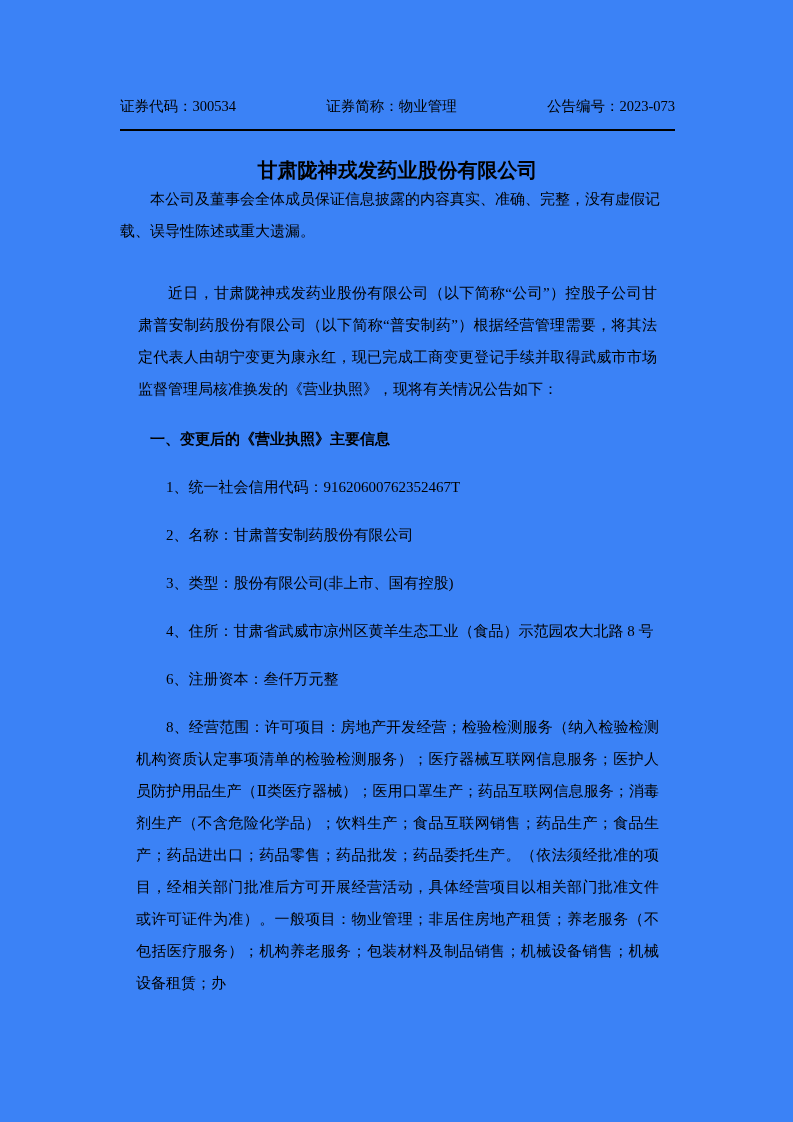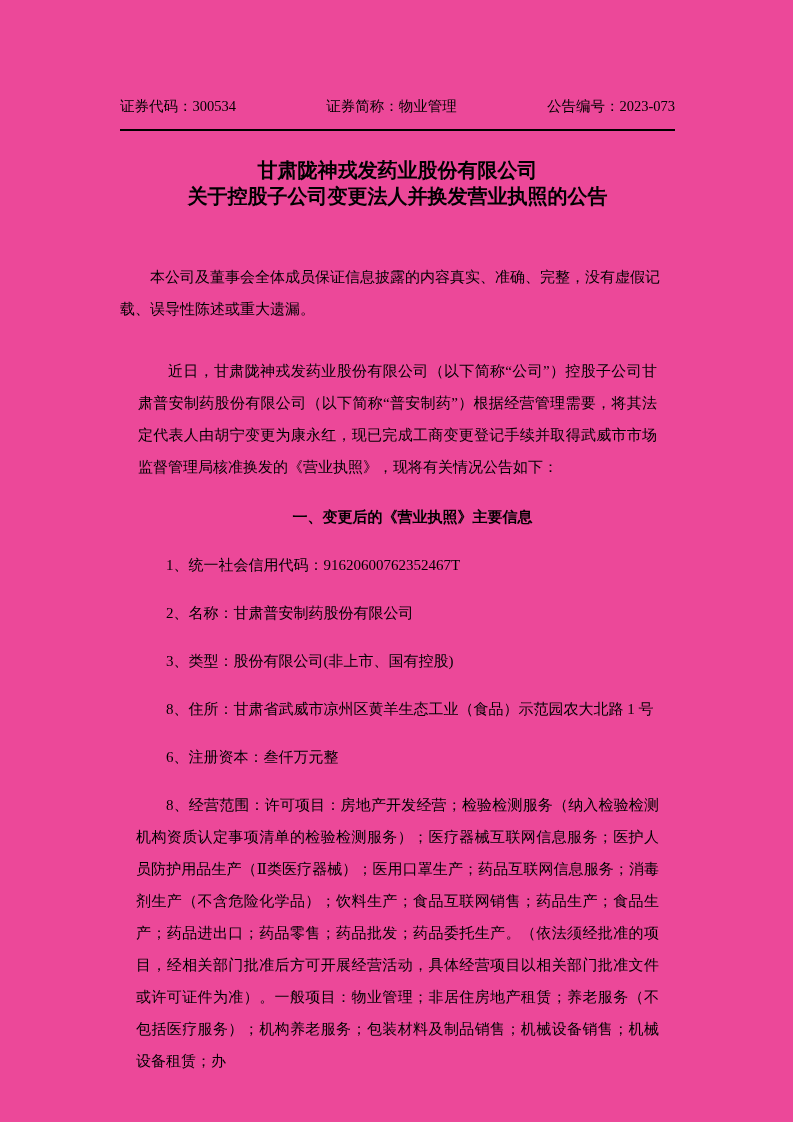--- a/index.html
+++ b/index.html
@@ -4,21 +4,21 @@
 <style>
   html, body {
     margin: 0;
     padding: 0;
     background: #ffffff;
   }
   .page {
     position: relative;
     width: 793px;
     height: 1122px;
-    background: #ec4899;
+    background: #3b82f6;
     box-sizing: border-box;
     padding: 96px 118px 0 120px;
     font-family: "Liberation Serif", "DejaVu Serif", serif;
     color: #000000;
     overflow: hidden;
   }
   .header-row {
     display: flex;
     justify-content: space-between;
     align-items: baseline;
@@ -53,21 +53,20 @@
     text-indent: 2em;
     margin: 18px;
     text-align: justify;
   }
   .section-heading {
     font-size: 15px;
     line-height: 32px;
     text-indent: 2em;
     font-weight: bold;
     margin: 0;
-    text-align: center;
   }
   .list-item {
     font-size: 15px;
     line-height: 32px;
     text-indent: 2em;
     margin: 16px;
     text-align: justify;
   }
 </style>
 </head>
@@ -77,28 +76,27 @@
 
   <div class="header-row">
     <span>证券代码：300534</span>
     <span>证券简称：物业管理</span>
     <span>公告编号：2023-073</span>
   </div>
 
   <hr class="header-rule">
 
   <h1 class="doc-title line1">甘肃陇神戎发药业股份有限公司</h1>
-  <h1 class="doc-title line2">关于控股子公司变更法人并换发营业执照的公告</h1>
 
   <p class="statement">本公司及董事会全体成员保证信息披露的内容真实、准确、完整，没有虚假记载、误导性陈述或重大遗漏。</p>
 
   <p class="body-para">近日，甘肃陇神戎发药业股份有限公司（以下简称“公司”）控股子公司甘肃普安制药股份有限公司（以下简称“普安制药”）根据经营管理需要，将其法定代表人由胡宁变更为康永红，现已完成工商变更登记手续并取得武威市市场监督管理局核准换发的《营业执照》，现将有关情况公告如下：</p>
 
   <p class="section-heading">一、变更后的《营业执照》主要信息</p>
 
   <p class="list-item">1、统一社会信用代码：91620600762352467T</p>
   <p class="list-item">2、名称：甘肃普安制药股份有限公司</p>
   <p class="list-item">3、类型：股份有限公司(非上市、国有控股)</p>
-  <p class="list-item">8、住所：甘肃省武威市凉州区黄羊生态工业（食品）示范园农大北路 1 号</p>
+  <p class="list-item">4、住所：甘肃省武威市凉州区黄羊生态工业（食品）示范园农大北路 8 号</p>
   <p class="list-item">6、注册资本：叁仟万元整</p>
   <p class="list-item">8、经营范围：许可项目：房地产开发经营；检验检测服务（纳入检验检测机构资质认定事项清单的检验检测服务）；医疗器械互联网信息服务；医护人员防护用品生产（Ⅱ类医疗器械）；医用口罩生产；药品互联网信息服务；消毒剂生产（不含危险化学品）；饮料生产；食品互联网销售；药品生产；食品生产；药品进出口；药品零售；药品批发；药品委托生产。（依法须经批准的项目，经相关部门批准后方可开展经营活动，具体经营项目以相关部门批准文件或许可证件为准）。一般项目：物业管理；非居住房地产租赁；养老服务（不包括医疗服务）；机构养老服务；包装材料及制品销售；机械设备销售；机械设备租赁；办</p>
 
 </div>
 
 </body></html>

